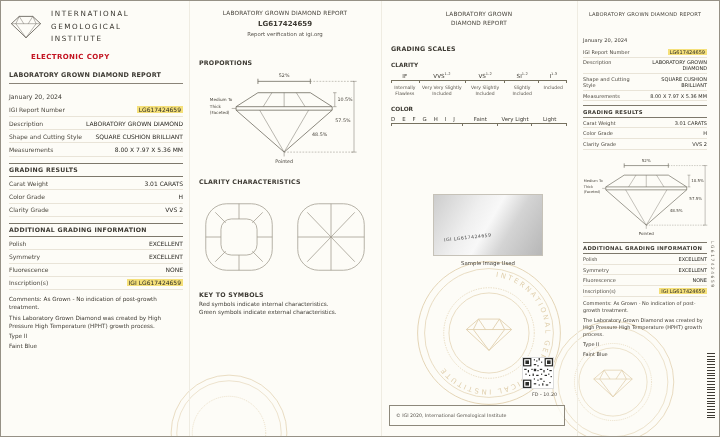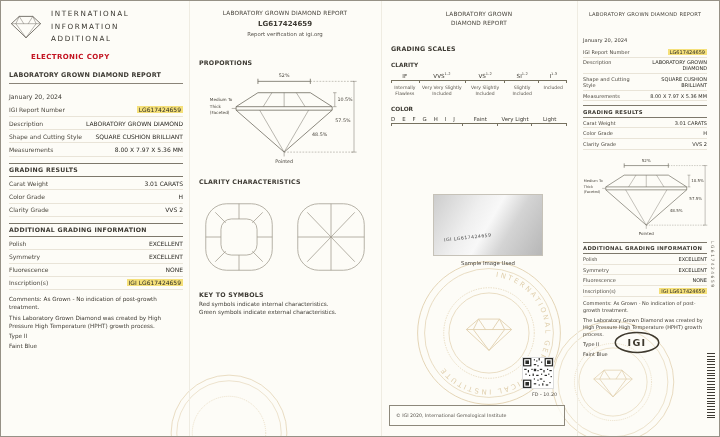--- a/index.html
+++ b/index.html
@@ -158,22 +158,22 @@
   <div class="panel p1">
     <div class="brand-row">
       <svg class="brand-dia" viewBox="0 0 60 48" width="34" height="27">
         <g stroke-width="1.3">
           <path d="M18 6 H42 L56 19 L30 44 L4 19 Z"></path>
           <path stroke-width=".7" d="M4 19 H56 M18 6 L12 19 M18 6 L26 19 M42 6 L48 19 M42 6 L34 19 M12 19 L30 44 M48 19 L30 44"></path>
         </g>
       </svg>
       <div class="brand-lines">
         <div>INTERNATIONAL</div>
-        <div>INFORMATION</div>
-        <div>ADDITIONAL</div>
+        <div>GEMOLOGICAL</div>
+        <div>INSTITUTE</div>
       </div>
     </div>
     <div class="ecopy">ELECTRONIC COPY</div>
     <div class="rpt-title">LABORATORY GROWN DIAMOND REPORT</div>
     <div class="date">January 20, 2024</div>
 
     <div class="rows">
       <div class="row">
         <span class="lbl">IGI Report Number</span>
         <span class="val hl">LG617424659</span>
@@ -464,23 +464,17 @@
         <rect x="14" y="17" width="2" height="1"></rect>
       <rect x="17" y="19" width="1" height="1"></rect>
         <rect x="9" y="21" width="2" height="1"></rect>
         <rect x="13" y="22" width="1" height="1"></rect>
       <rect x="16" y="21" width="1" height="2"></rect>
         <rect x="19" y="22" width="2" height="1"></rect>
         <rect x="22" y="20" width="1" height="1"></rect>
     </g>
   </svg>
 
-  <div class="igi-oval">
-    <svg viewBox="0 0 74 36" width="48" height="23">
-      <ellipse cx="37" cy="18" rx="34" ry="15.5" fill="none" stroke="#3e392e" stroke-width="2.4"></ellipse>
-      <text x="37" y="24" text-anchor="middle" font-size="15" font-weight="bold" letter-spacing="2" fill="#3e392e">IGI</text>
-    </svg>
-  </div>
 
   <div class="side-serial">LG617424659</div>
   <div class="side-barcode"></div>
 
 </div>
 
 </body></html>

